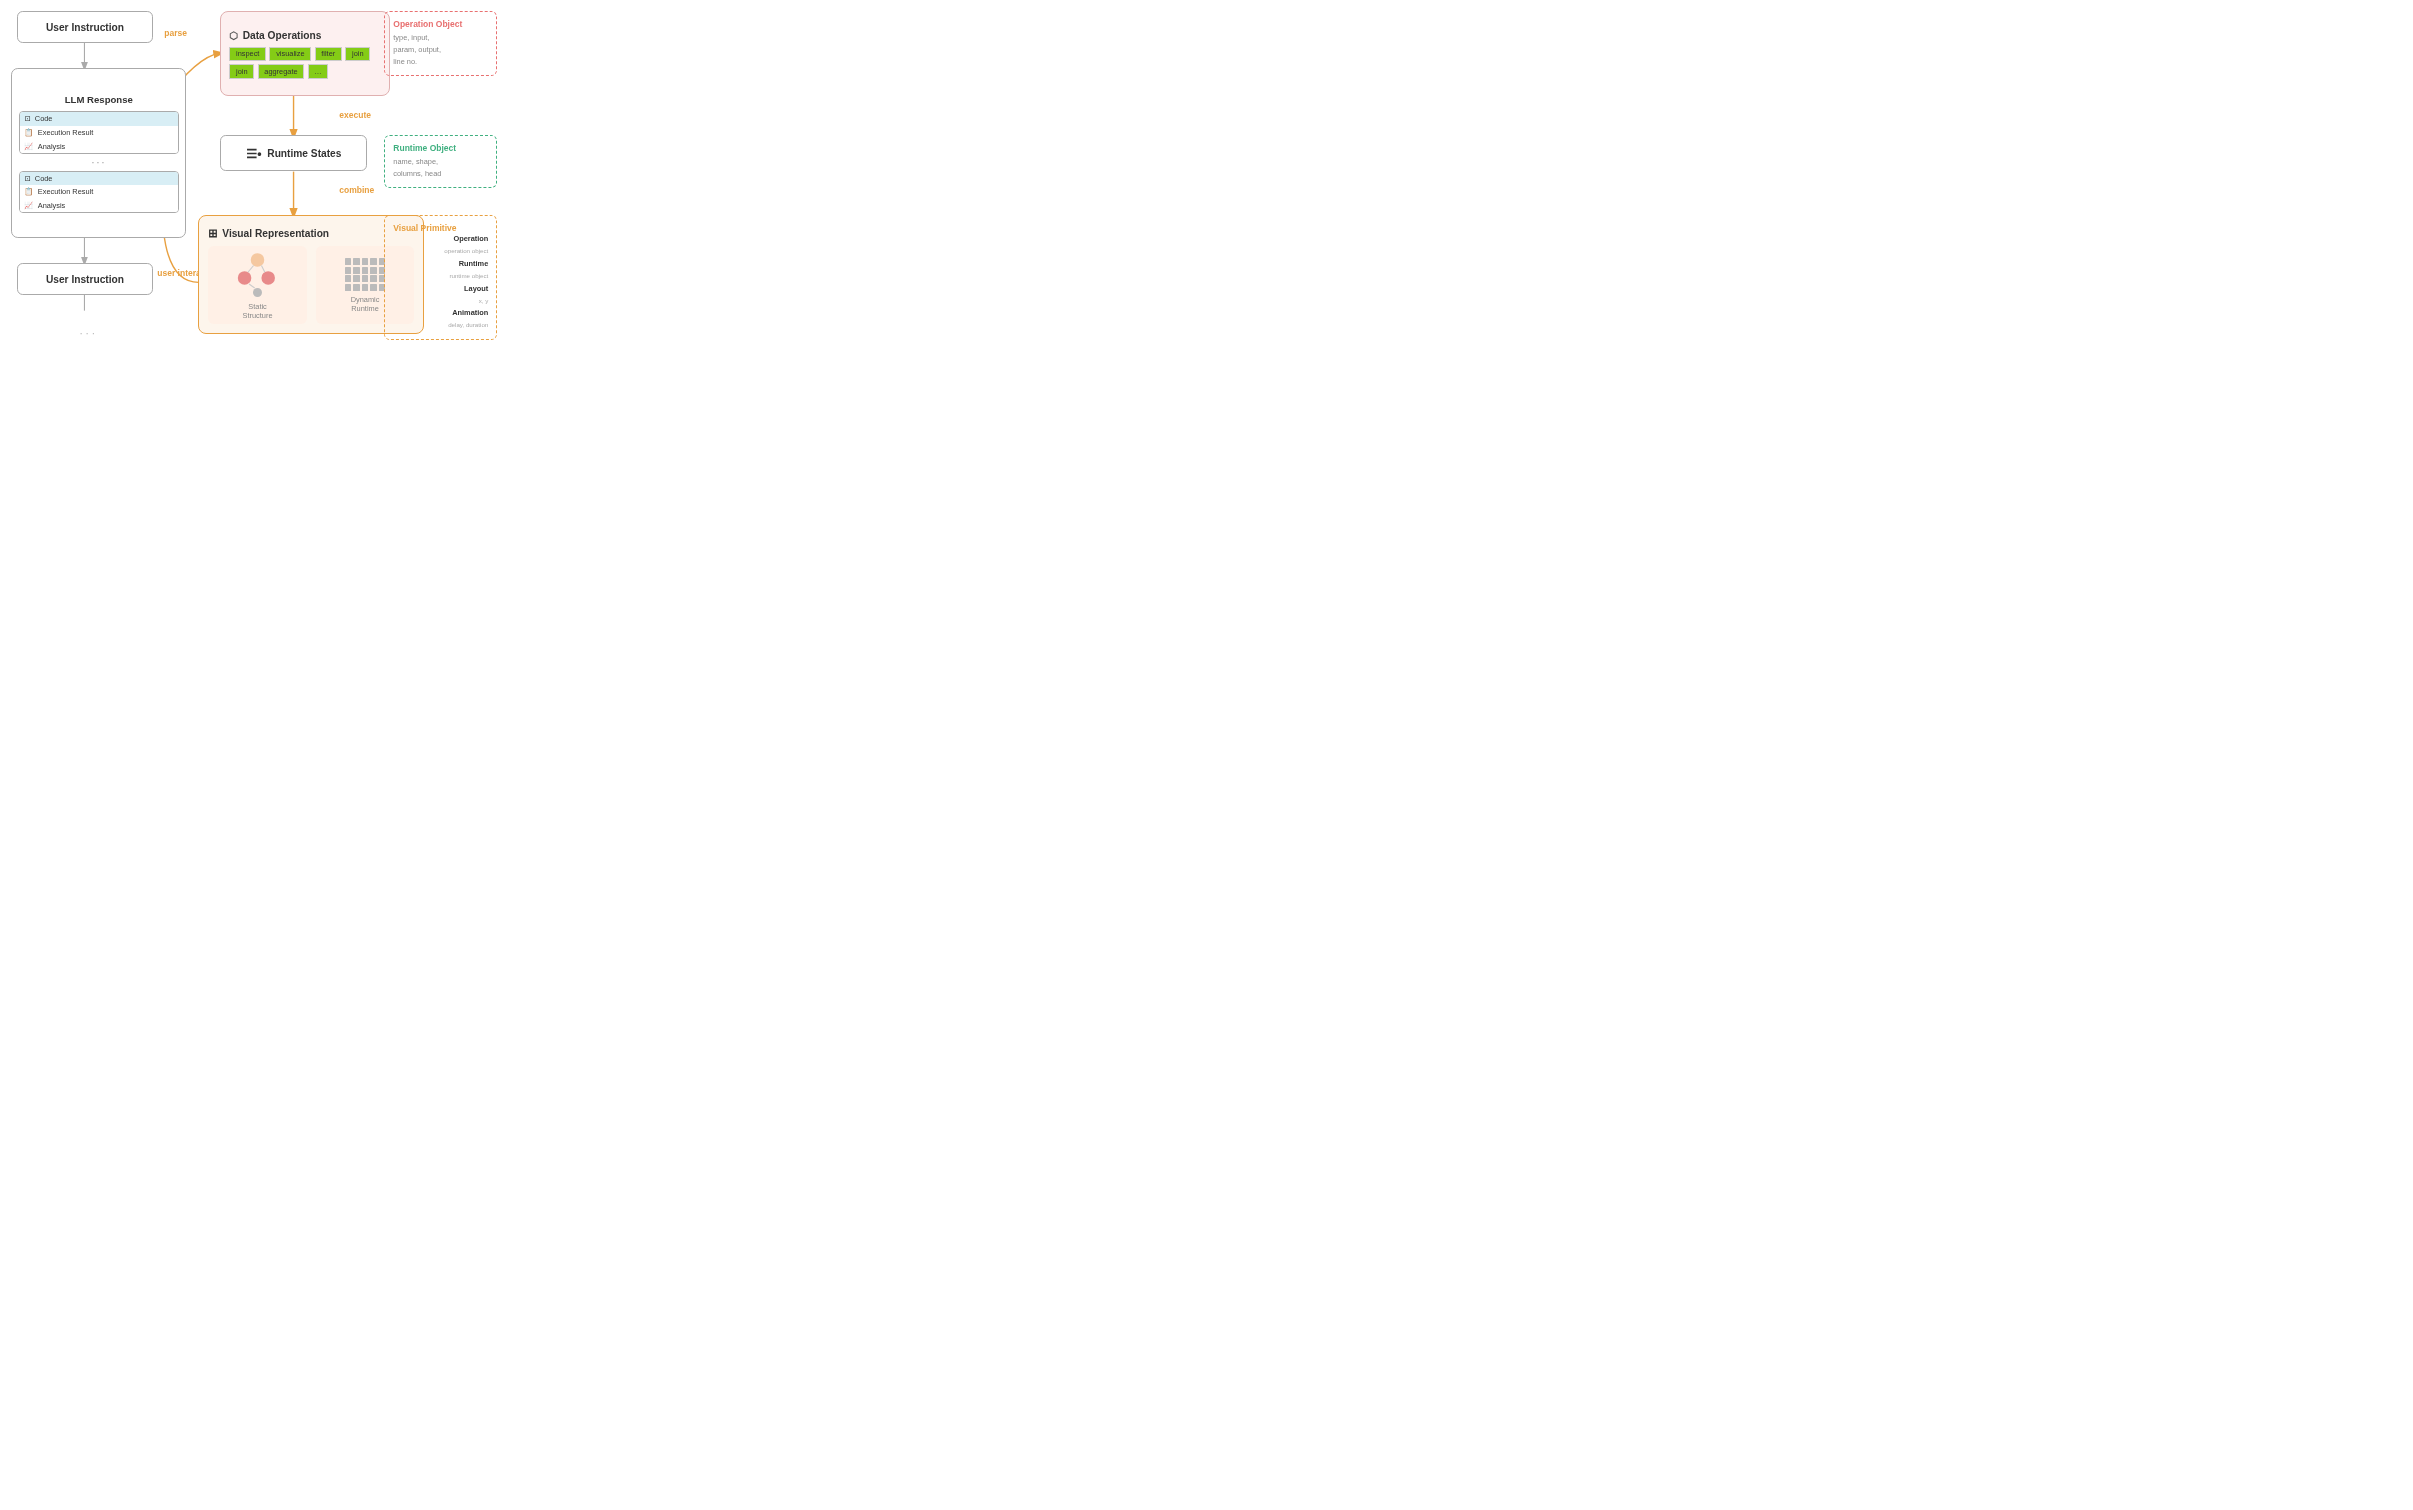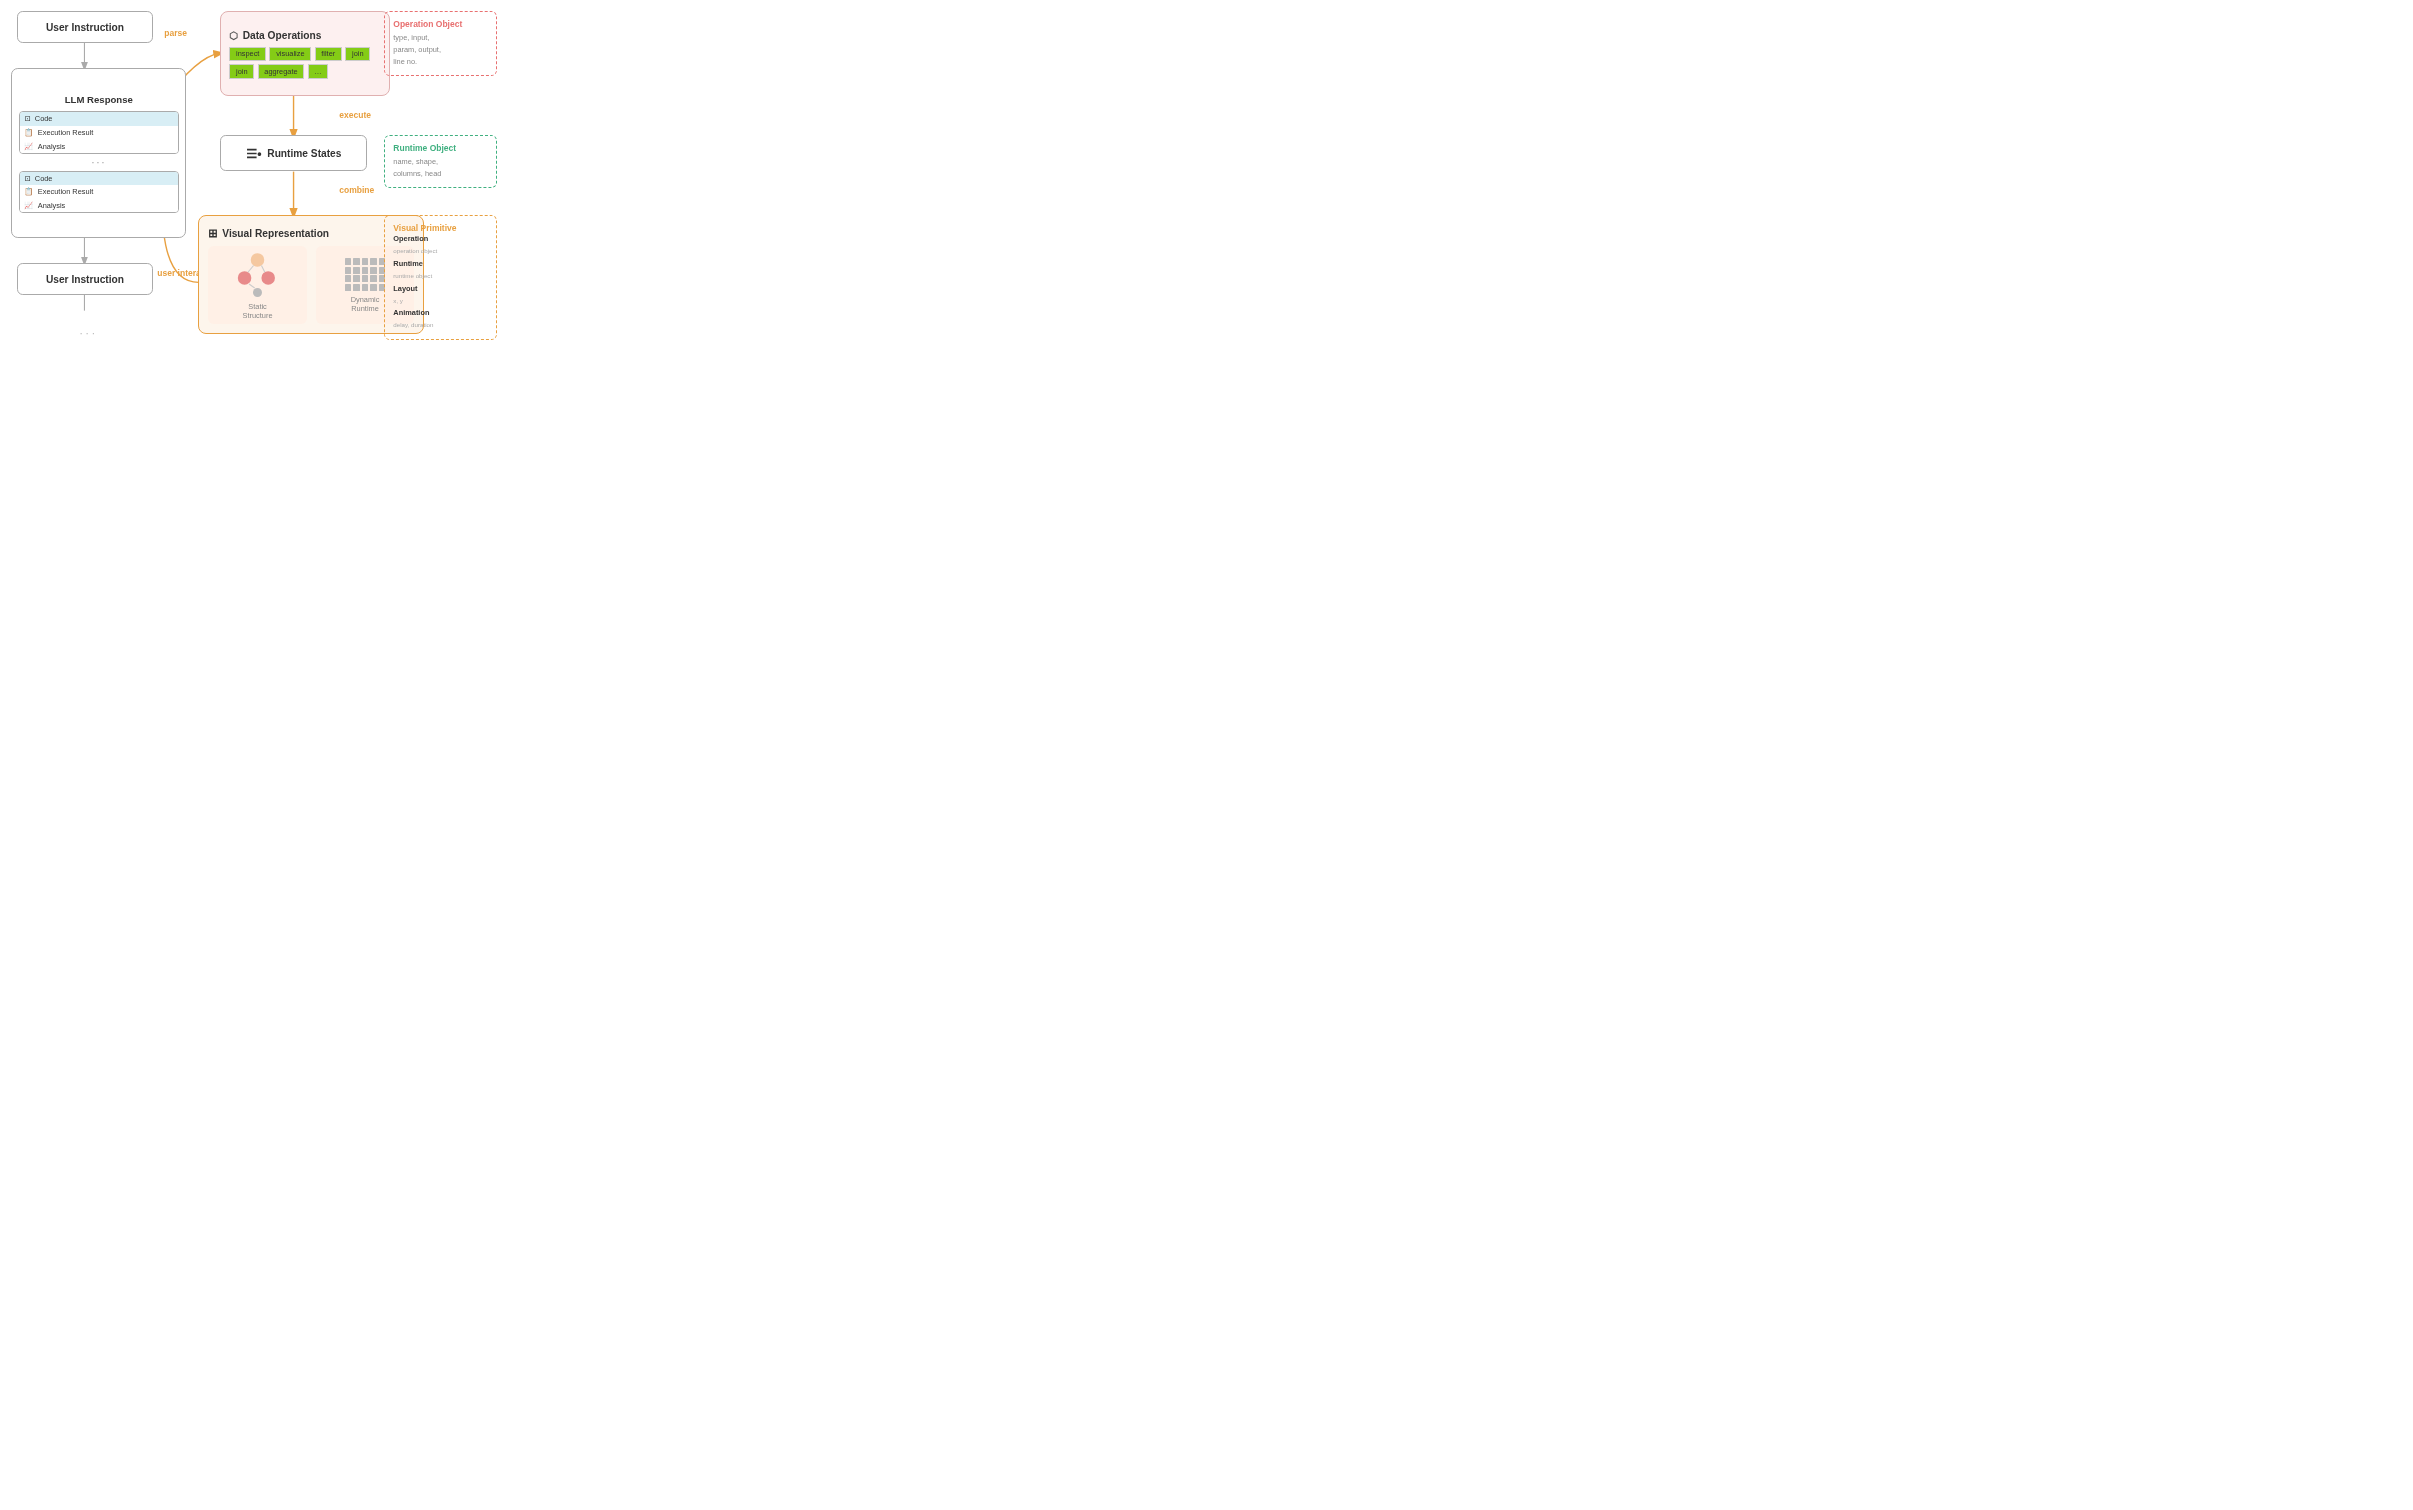--- a/index.html
+++ b/index.html
@@ -256,20 +256,21 @@
     .info-title-orange { color: #e8a040; font-size: 8.5px; font-weight: 700; margin-bottom: 0; }
 
     .info-content {
       font-size: 7.4px;
       color: #888;
       line-height: 1.6;
     }
 
     .info-entry {
       margin-bottom: 1.1px;
+      text-align: right;
     }
 
     .info-entry-label {
       font-size: 7.4px;
       color: #333;
       font-weight: 600;
     }
 
     .info-entry-sub {
       font-size: 6.2px;

